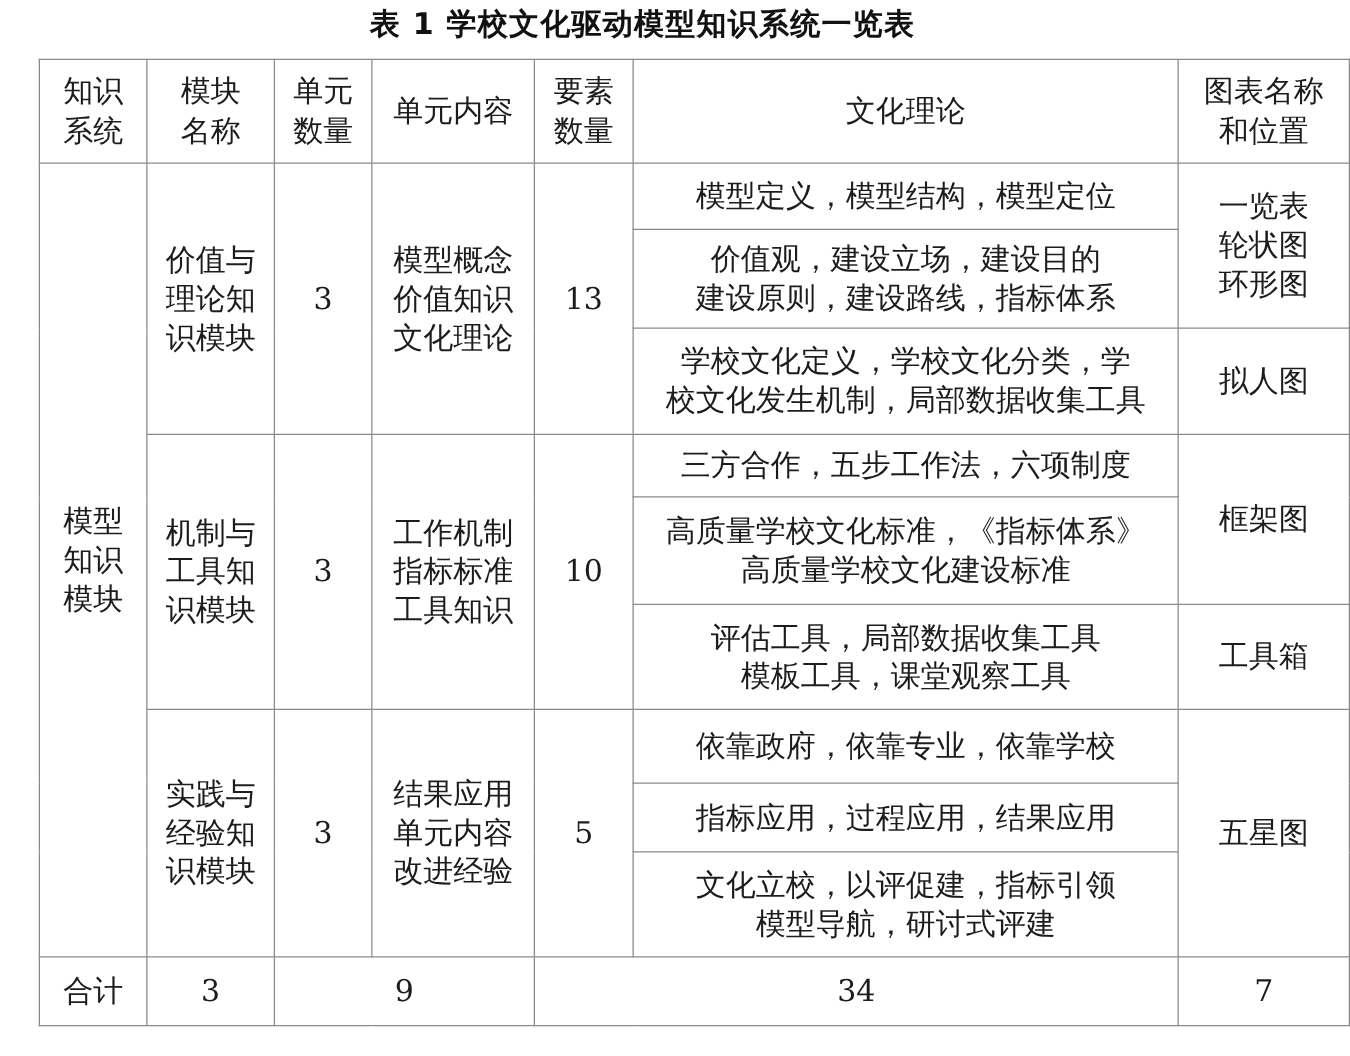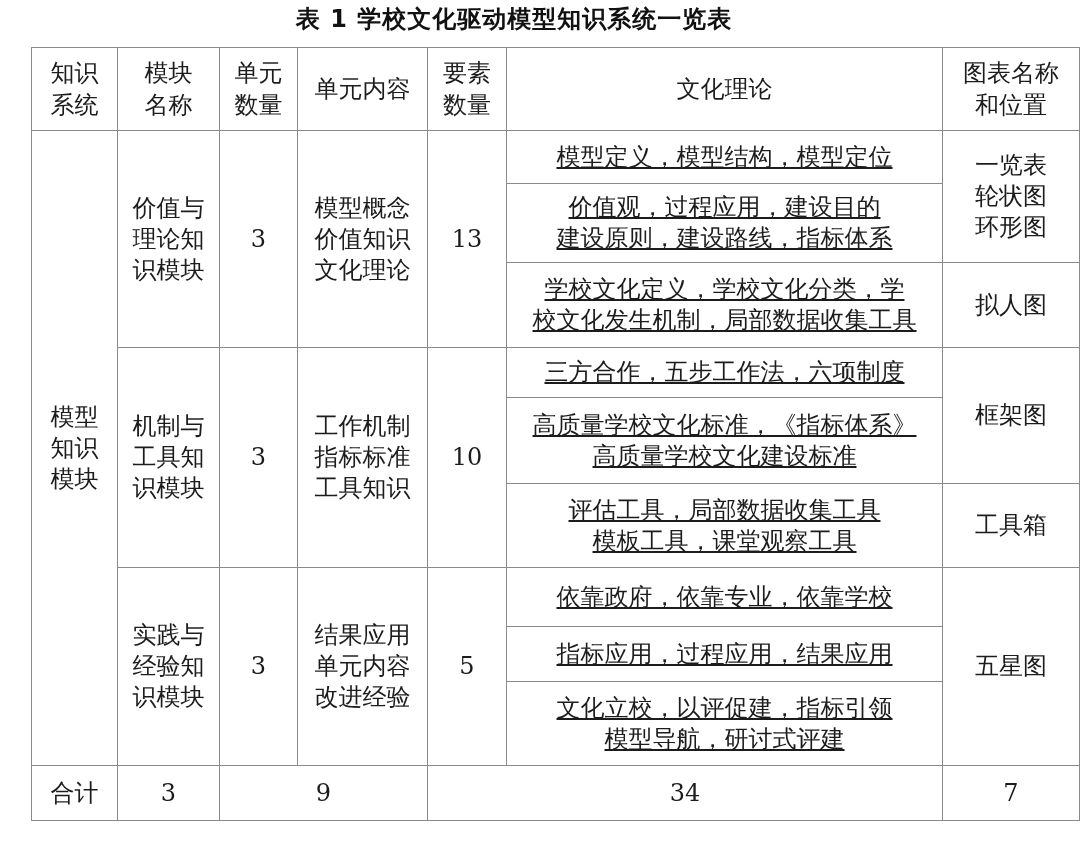--- a/index.html
+++ b/index.html
@@ -23,21 +23,21 @@
     border: 1.5px solid #8a8a8a;
     padding: 0;
     text-align: center;
     vertical-align: middle;
     font-size: 24px;
     line-height: 31px;
     font-weight: normal;
     color: #1c1c1c;
   }
   table.kt th { line-height: 32px; }
-  td.left { text-align: left; padding-left: 10px; padding-right: 6px; text-decoration: underline; }
+  td.left { text-align: left; padding-left: 10px; padding-right: 6px; }
   td.numc { font-family: "DejaVu Serif", "Liberation Serif", serif; }
   .ml { display: block; }
 </style>
 </head>
 <body>
 
 <div class="title">表 1  学校文化驱动模型知识系统一览表</div>
 
 <table class="kt">
   <colgroup>
@@ -98,21 +98,21 @@
       <span class="ml">模型定义，模型结构，模型定位</span>
     </td>
     <td rowspan="2">
       <span class="ml">一览表</span>
       <span class="ml">轮状图</span>
       <span class="ml">环形图</span>
     </td>
   </tr>
   <tr style="height:79px">
     <td class="left">
-      <span class="ml">价值观，过程应用，建设目的</span>
+      <span class="ml">价值观，建设立场，建设目的</span>
       <span class="ml">建设原则，建设路线，指标体系</span>
     </td>
   </tr>
   <tr style="height:85px">
     <td class="left">
       <span class="ml">学校文化定义，学校文化分类，学</span>
       <span class="ml">校文化发生机制，局部数据收集工具</span>
     </td>
     <td>
       <span class="ml">拟人图</span>

